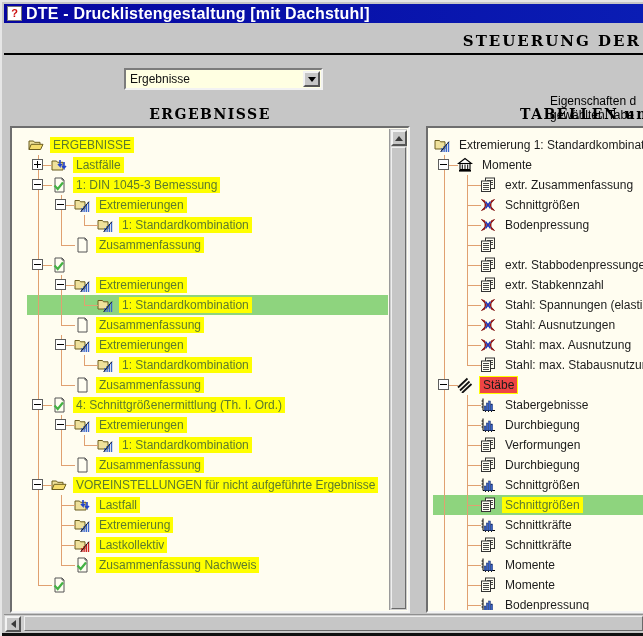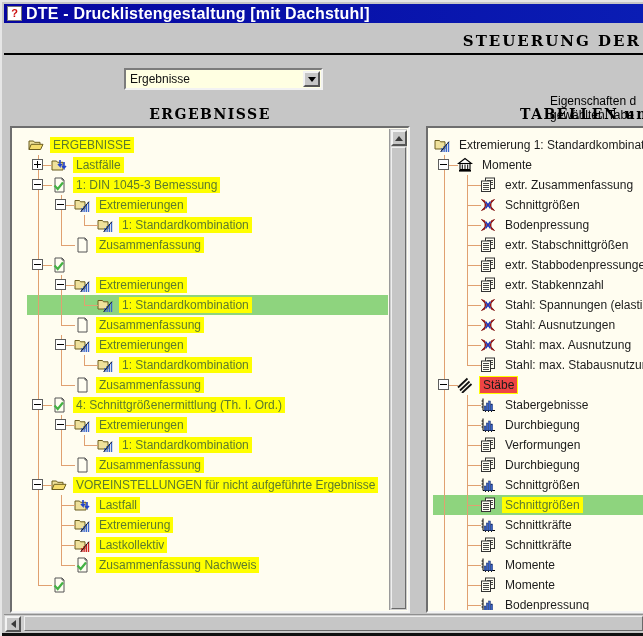--- a/index.html
+++ b/index.html
@@ -523,21 +523,20 @@
             <span class="cell v"></span>
             <span class="cell b"></span>
             <span class="ticon">
               <svg viewBox="0 0 16 16">
                 <rect x="5.5" y="1" width="9" height="10.5" fill="#fffef2" stroke="#333" stroke-width="1"></rect>
                 <path d="M7 3.5h6M7 5.5h6M7 7.5h6" stroke="#333" stroke-width="0.9"></path>
                 <rect x="1.5" y="4" width="9" height="10.5" fill="#fffef2" stroke="#333" stroke-width="1"></rect>
                 <path d="M3 6.5h6M3 8.5h6M3 10.5h6M3 12.5h6" stroke="#333" stroke-width="0.9"></path>
               </svg>
             </span>
-            <span class="tlabel plain">extr. Stabschnittgrößen</span>
           </div>
           <div class="trow">
             <span class="cell v"></span>
             <span class="cell b"></span>
             <span class="ticon">
               <svg viewBox="0 0 16 16">
                 <rect x="5.5" y="1" width="9" height="10.5" fill="#fffef2" stroke="#333" stroke-width="1"></rect>
                 <path d="M7 3.5h6M7 5.5h6M7 7.5h6" stroke="#333" stroke-width="0.9"></path>
                 <rect x="1.5" y="4" width="9" height="10.5" fill="#fffef2" stroke="#333" stroke-width="1"></rect>
                 <path d="M3 6.5h6M3 8.5h6M3 10.5h6M3 12.5h6" stroke="#333" stroke-width="0.9"></path>

